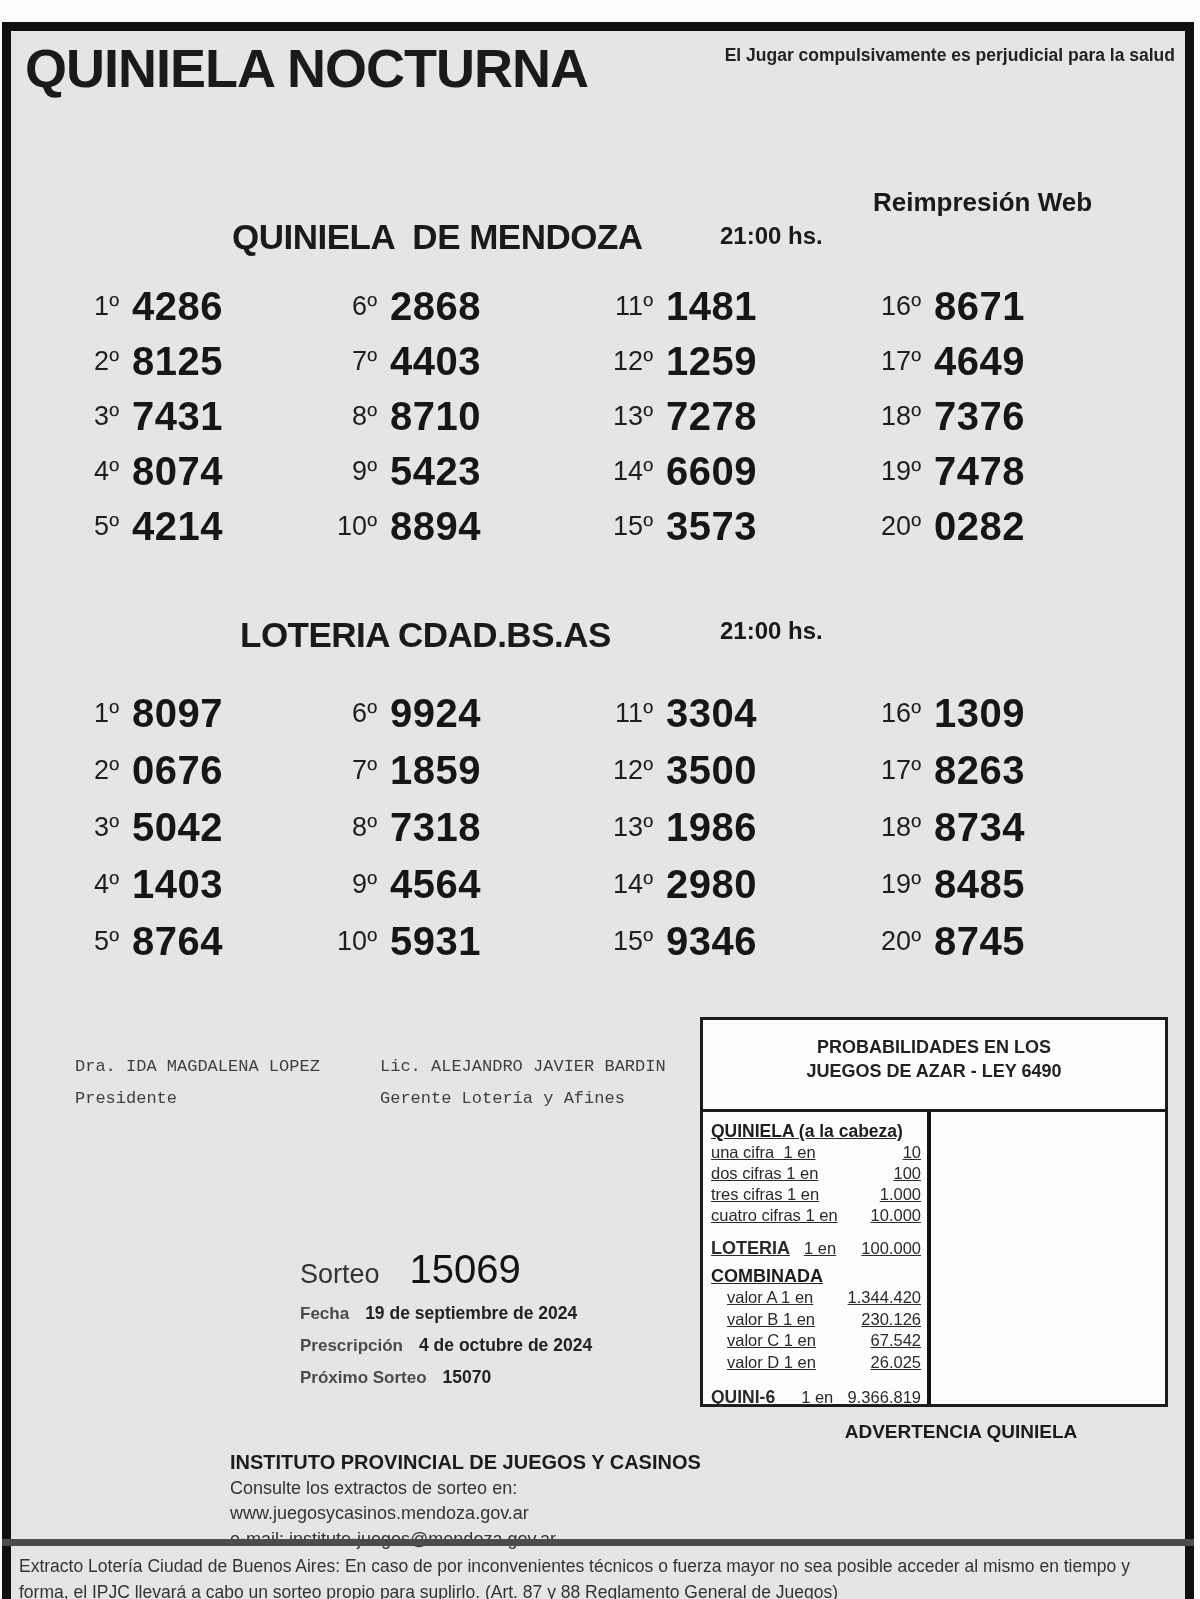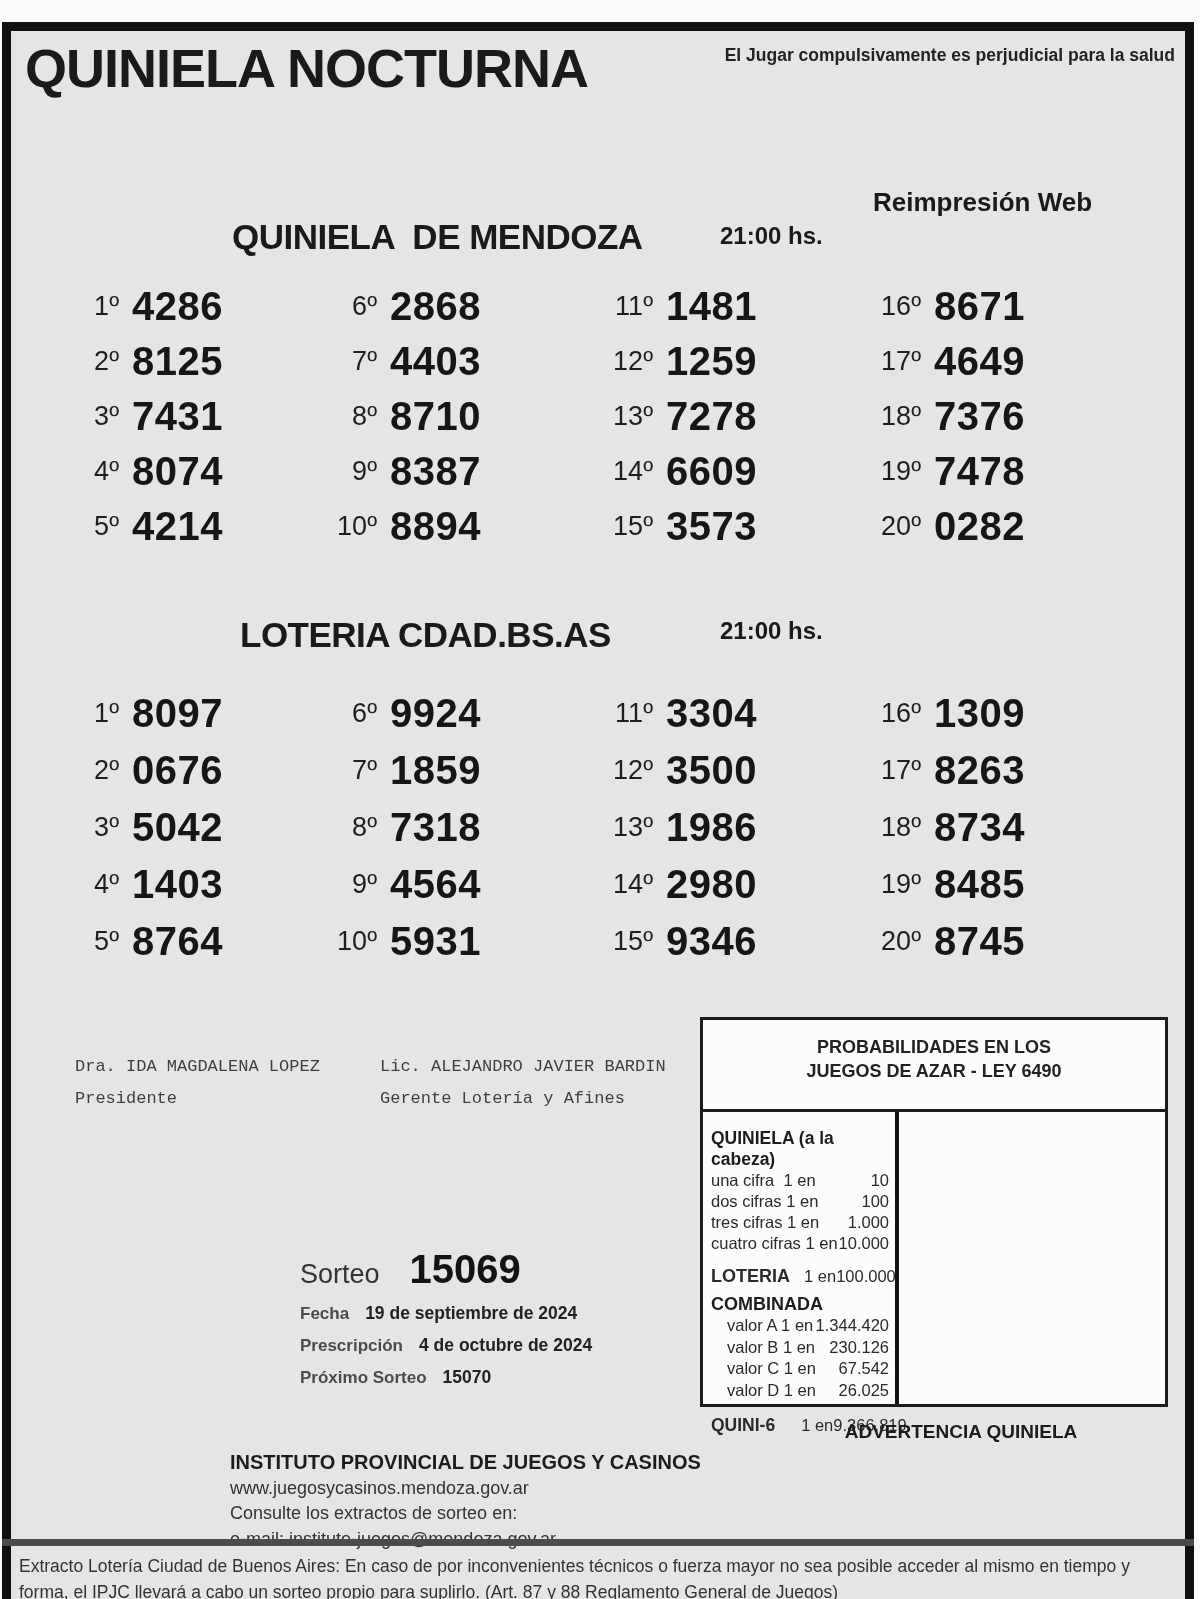--- a/index.html
+++ b/index.html
@@ -21,21 +21,21 @@
   .result .pos{width:58px;text-align:right;font-size:27px;color:#1e1e1e;flex:none;}
   .result .num{margin-left:13px;font-size:40px;font-weight:bold;color:#161616;letter-spacing:0.5px;}
 
   .signatures{left:64px;top:1026px;display:flex;}
   .sig-block{width:305px;color:#3f3f3f;font-size:17px;font-family:Liberation Mono, monospace;}
   .sig-block .role{margin-top:13px;}
 
   .prob-box{left:689px;top:986px;width:468px;height:390px;border:3px solid #1b1b1b;box-sizing:border-box;display:flex;flex-direction:column;background:#fcfcfc;}
   .prob-head{border-bottom:3px solid #1b1b1b;text-align:center;font-weight:bold;font-size:18px;line-height:24px;padding:15px 4px 26px 4px;color:#222;}
   .prob-cols{flex:1;display:flex;min-height:0;}
-  .prob-left{width:196px;border-right:4px solid #141414;box-sizing:border-box;padding:16px 6px 6px 8px;font-size:16.5px;color:#2a2a2a;}
+  .prob-left{width:228px;border-right:4px solid #141414;box-sizing:border-box;padding:9px 6px 6px 8px;font-size:16.5px;color:#2a2a2a;text-decoration:underline;}
   .prob-right{flex:1;padding:66px 8px 0 14px;font-size:17px;color:#2a2a2a;}
   .q-header{font-weight:bold;font-size:17.5px;color:#1d1d1d;}
   .prow{display:flex;align-items:baseline;line-height:21px;white-space:pre;}
   .prow .pval{margin-left:auto;text-align:right;}
   .loteria-row{margin-top:10px;line-height:24px;}
   .loteria-row .blabel{font-weight:bold;font-size:18px;}
   .loteria-row .mid{margin-left:14px;}
   .combinada{margin-top:6px;font-size:18px;}
   .valor-rows .prow{padding-left:16px;line-height:21.5px;}
   .quini-row{margin-top:12px;line-height:24px;}
@@ -43,21 +43,21 @@
   .quini-row .mid{margin-left:26px;}
   .game .g-name{font-weight:bold;font-size:19px;color:#1d1d1d;}
   .game .g-odds{text-align:right;margin-top:-5px;padding-right:2px;}
   .game + .game{margin-top:7px;}
   .prob-right .game:nth-child(4){margin-top:27px;display:flex;align-items:baseline;}
   .prob-right .game:nth-child(4) .g-odds{margin-top:0;margin-left:auto;}
 
   .draw-info{left:289px;top:1216px;}
   .sorteo-row{display:flex;align-items:baseline;gap:8px;}
   .sorteo-row .s-label{font-size:27px;color:#333;}
-  .sorteo-row .s-num{font-size:40px;font-weight:bold;margin-left:22px;color:#131313;}
+  .sorteo-row .s-num{font-size:40px;font-weight:normal;margin-left:22px;color:#131313;}
   .info-row{display:flex;align-items:baseline;margin-top:11px;font-size:17px;}
   .info-row .i-label{color:#4a4a4a;font-weight:bold;}
   .info-row .i-value{margin-left:16px;font-weight:bold;color:#222;font-size:17.5px;}
 
   .adv-title{left:720px;top:1390px;width:460px;text-align:center;font-weight:bold;font-size:19px;color:#1c1c1c;}
   .adv-lines{left:741px;top:1417px;font-size:17.5px;color:#333;line-height:24px;width:430px;}
   .adv-lines div:nth-child(4){margin-top:5px;}
 
   .instituto{left:219px;top:1420px;color:#333;}
   .inst-name{font-weight:bold;font-size:20px;color:#1c1c1c;}
@@ -108,21 +108,21 @@
         <div class="result">
           <span class="pos">7º</span>
           <span class="num">4403</span>
         </div>
         <div class="result">
           <span class="pos">8º</span>
           <span class="num">8710</span>
         </div>
         <div class="result">
           <span class="pos">9º</span>
-          <span class="num">8387</span>
+          <span class="num">5423</span>
         </div>
         <div class="result">
           <span class="pos">10º</span>
           <span class="num">8894</span>
         </div>
         <div class="result">
           <span class="pos">11º</span>
           <span class="num">1481</span>
         </div>
         <div class="result">
@@ -339,22 +339,22 @@
     <div class="abs adv-title">ADVERTENCIA QUINIELA</div>
     <div class="abs adv-lines">
       <div></div>
         <div></div>
         <div></div>
         <div></div>
     </div>
 
     <div class="abs instituto">
       <div class="inst-name">INSTITUTO PROVINCIAL DE JUEGOS Y CASINOS</div>
+      <div class="inst-line">Consulte los extractos de sorteo en:</div>
       <div class="inst-line">www.juegosycasinos.mendoza.gov.ar</div>
-      <div class="inst-line">Consulte los extractos de sorteo en:</div>
       <div class="inst-line email">e-mail:  instituto-juegos@mendoza.gov.ar</div>
     </div>
 
     <div class="abs separator"></div>
     <div class="abs footer-note">Extracto Lotería Ciudad de Buenos Aires: En caso de por inconvenientes técnicos o fuerza mayor no sea posible acceder al mismo en tiempo y forma, el IPJC llevará a cabo un sorteo propio para suplirlo. (Art. 87 y 88 Reglamento General de Juegos)</div>
 
   </div>
 </div>
 
 </body></html>

